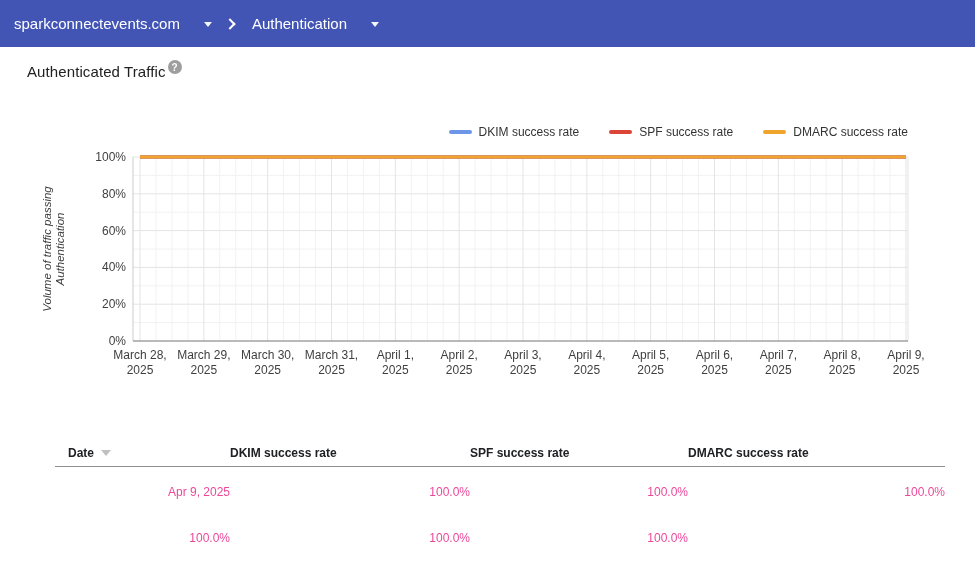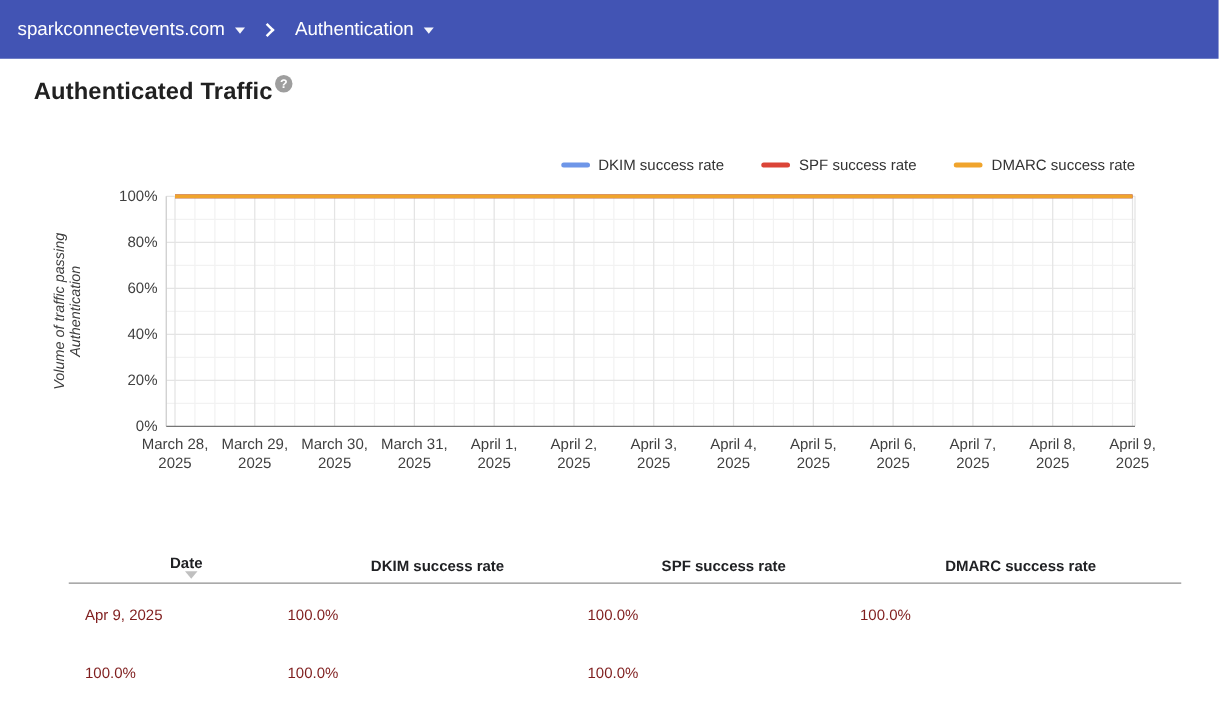--- a/index.html
+++ b/index.html
@@ -3,53 +3,53 @@
 <meta charset="utf-8">
 <style>
   * { margin:0; padding:0; box-sizing:border-box; }
   html,body { width:975px; height:565px; overflow:hidden; background:#fff;
               font-family:"Liberation Sans", sans-serif; }
   body { position:relative; }
 
   
   .topbar { position:absolute; left:0; top:0; width:975px; height:47px;
             background:#4254b4; display:flex; align-items:center; padding-left:14px; }
-  .crumb { display:inline-flex; align-items:center; gap:8px; color:#fff;
+  .crumb { display:inline-flex; align-items:center; gap:24px; color:#fff;
            font-size:15px; cursor:pointer; }
   .caret { width:0; height:0; border-left:4px solid transparent;
            border-right:4px solid transparent; border-top:5px solid #f4f5fb;
            display:inline-block; margin-top:2px; }
   .crumb-sep { width:8px; height:8px; border-top:2px solid #fff; border-right:2px solid #fff;
                transform:rotate(45deg); display:inline-block; margin:0 18px 0 14px; }
 
   
   .page-title-row { position:absolute; left:27px; top:63px; display:flex; align-items:flex-start; }
-  .page-title { font-size:19px; font-weight:bold; color:#212121; letter-spacing:.1px; }
+  .page-title { font-size:15px; font-weight:normal; color:#212121; letter-spacing:.1px; }
   .help-icon { width:14px; height:14px; border-radius:50%; background:#9e9e9e; color:#fff;
                font-size:10px; font-weight:bold; display:inline-flex; align-items:center;
                justify-content:center; margin-left:2px; margin-top:-3px; cursor:pointer; }
 
   
   .legend { position:absolute; left:27px; top:124px; width:881px; height:16px;
             display:flex; justify-content:flex-end; align-items:center; gap:30px; }
   .legend-item { display:inline-flex; align-items:center; gap:7px; }
   .legend-swatch { width:23px; height:4px; border-radius:2px; background:#999; }
   .legend-label { font-size:12px; color:#333; }
 
   
   .chart-wrap { position:absolute; left:27px; top:143px; width:921px; height:245px; }
 
   
   .traffic-table { position:absolute; left:55px; top:440px; width:890px; font-size:12px; }
   .t-head { display:grid; grid-template-columns:162px 240px 218px auto;
             height:27px; align-items:center; padding-left:13px;
             border-bottom:1px solid #8f8f8f; }
-  .t-head .t-cell { font-weight:bold; color:#202124; display:flex; align-items:center;flex-direction:column; }
+  .t-head .t-cell { font-weight:bold; color:#202124; display:flex; align-items:center; }
   .t-row { display:grid; grid-template-columns:162px 240px 218px auto;
-           height:46px; align-items:center; padding-left:13px; color:#7f1d1d; }
+           height:46px; align-items:center; padding-left:13px; color:#ec4899;text-align:right; }
   .sort-desc { width:0; height:0; border-left:5px solid transparent;
                border-right:5px solid transparent; border-top:6px solid #c0c0c0;
                display:inline-block; margin-left:7px; }
 </style>
 </head>
 <body>
 
 <div class="topbar">
   <span class="crumb">
     <span>sparkconnectevents.com</span>

